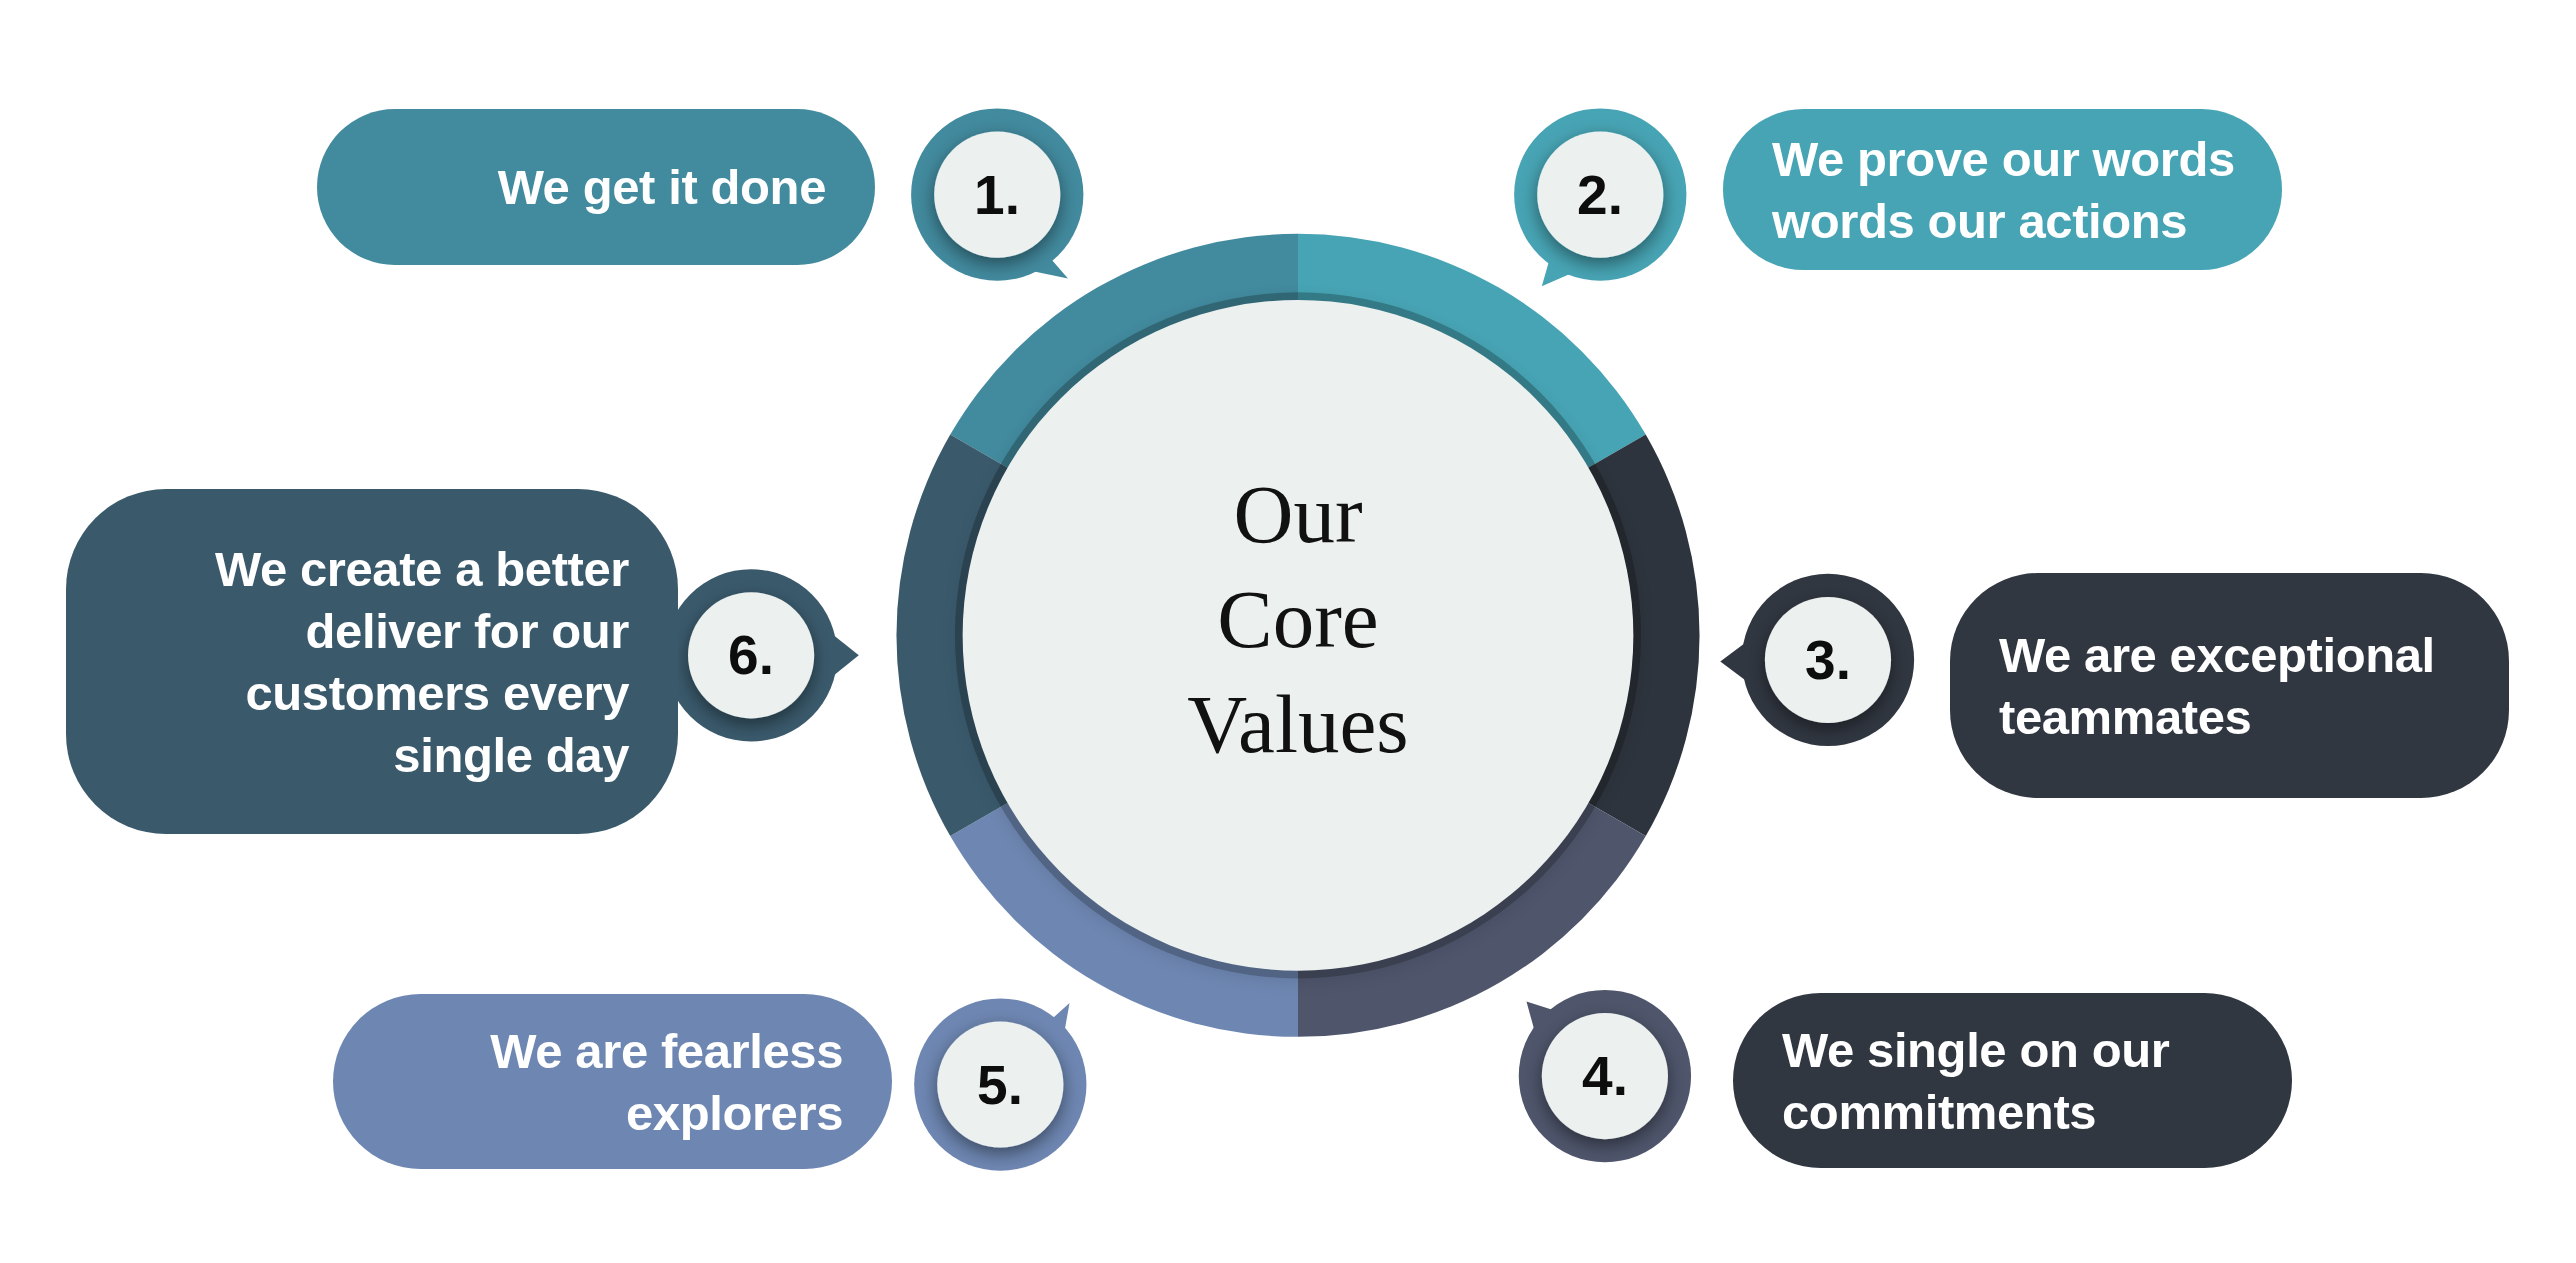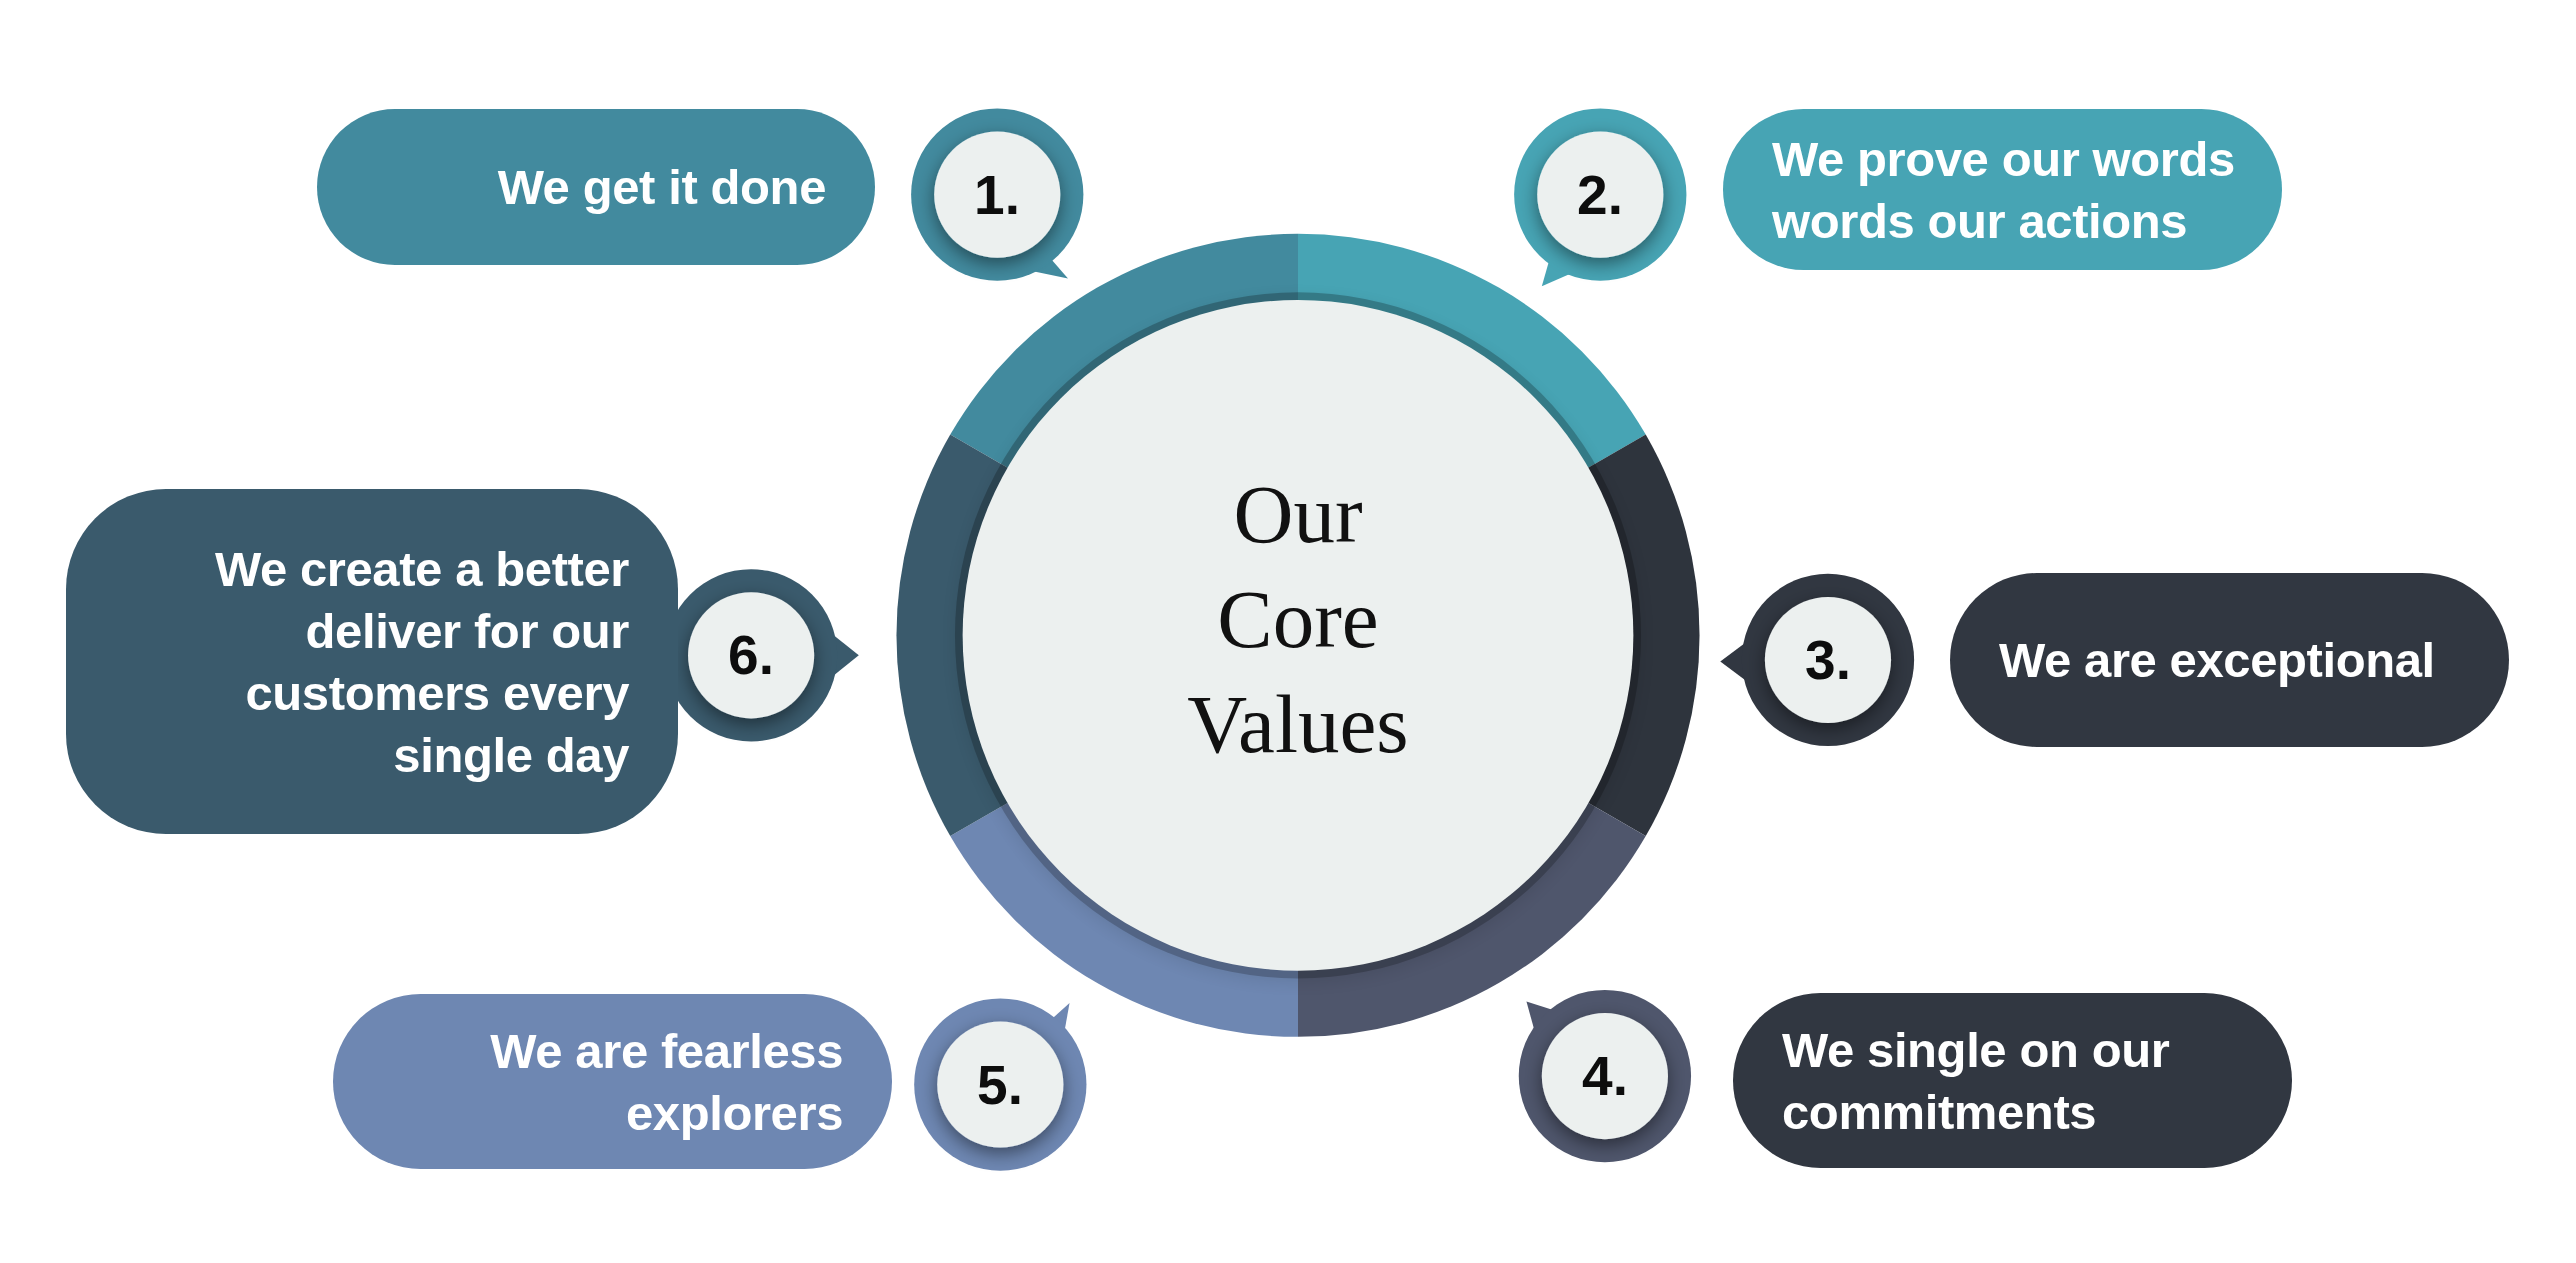--- a/index.html
+++ b/index.html
@@ -118,23 +118,24 @@
     </div>
   </div>
 
   <div class="pill left-align" style="left:1723px;top:109px;width:559px;height:161px;background:#47a4b4;">
     <div class="txt">
       <div>We prove our words</div>
       <div>words our actions</div>
     </div>
   </div>
 
-  <div class="pill left-align" style="left:1950px;top:573px;width:559px;height:174px;background:#313741;">
+  <div class="pill left-align" style="left:1950px;top:573px;width:559px;height:225px;background:#313741;">
     <div class="txt">
       <div>We are exceptional</div>
+      <div>teammates</div>
     </div>
   </div>
 
   <div class="pill left-align" style="left:1733px;top:993px;width:559px;height:175px;background:#313741;">
     <div class="txt">
       <div>We single on our</div>
       <div>commitments</div>
     </div>
   </div>
 

